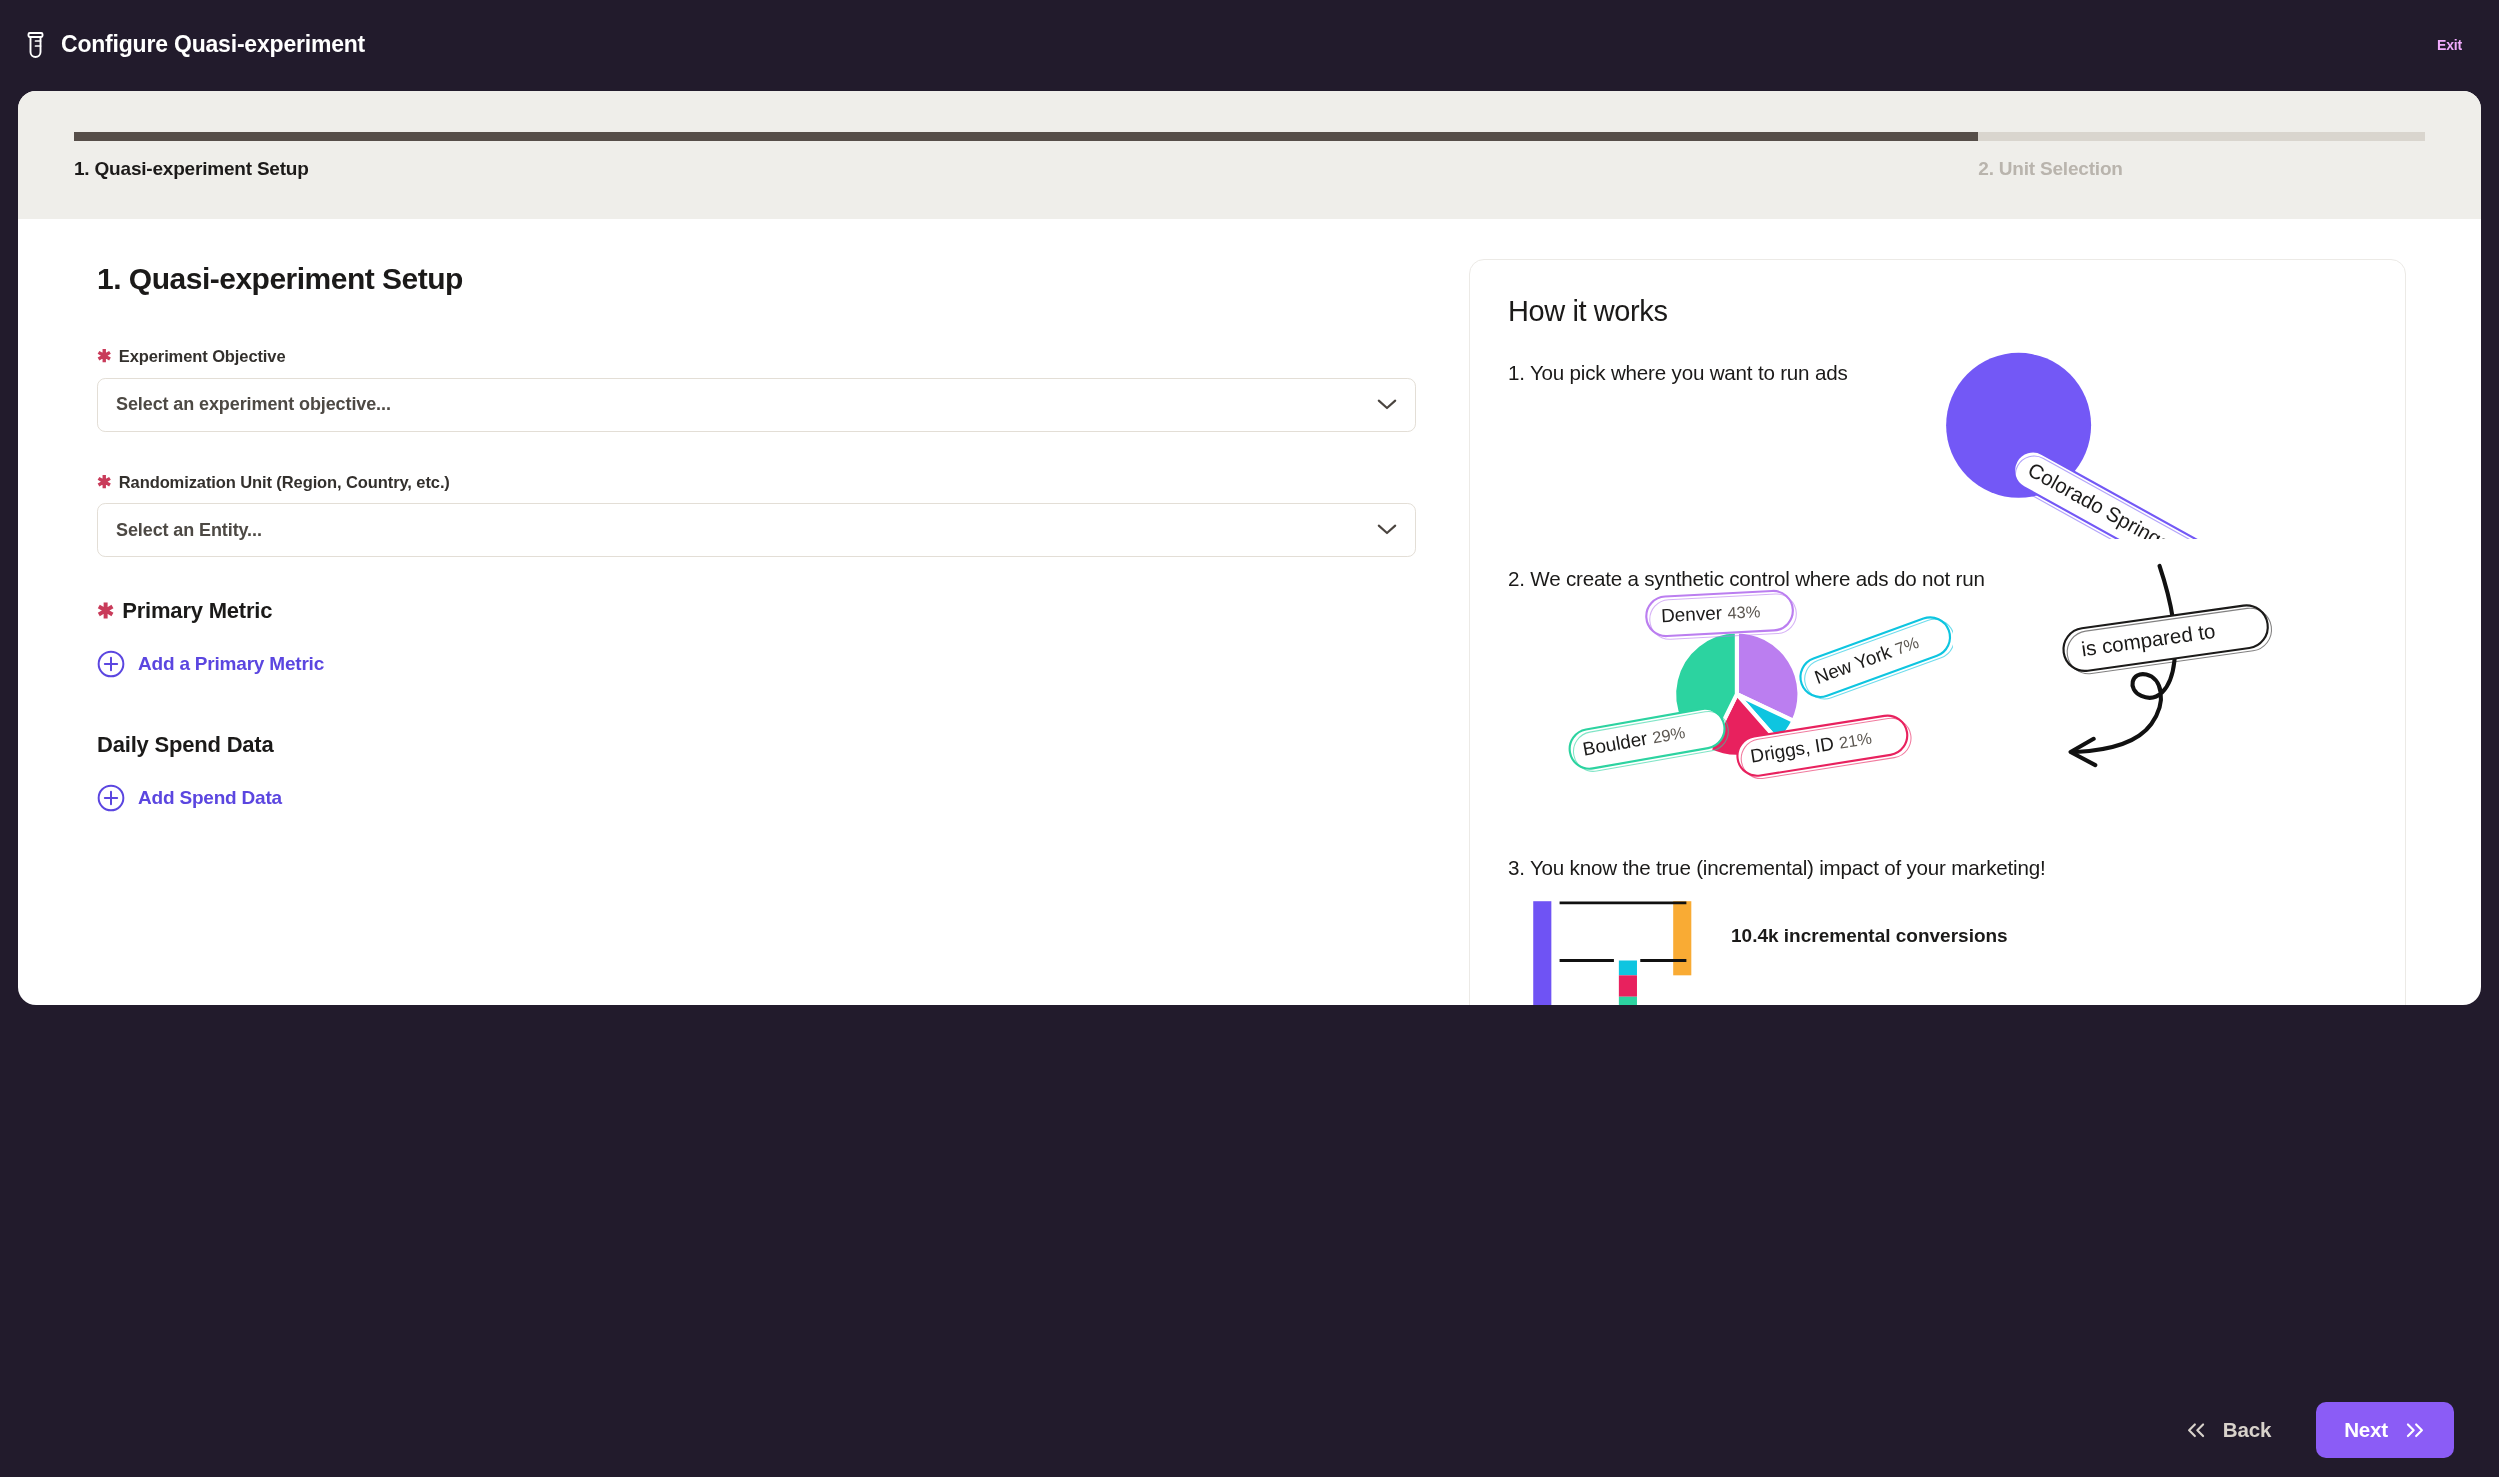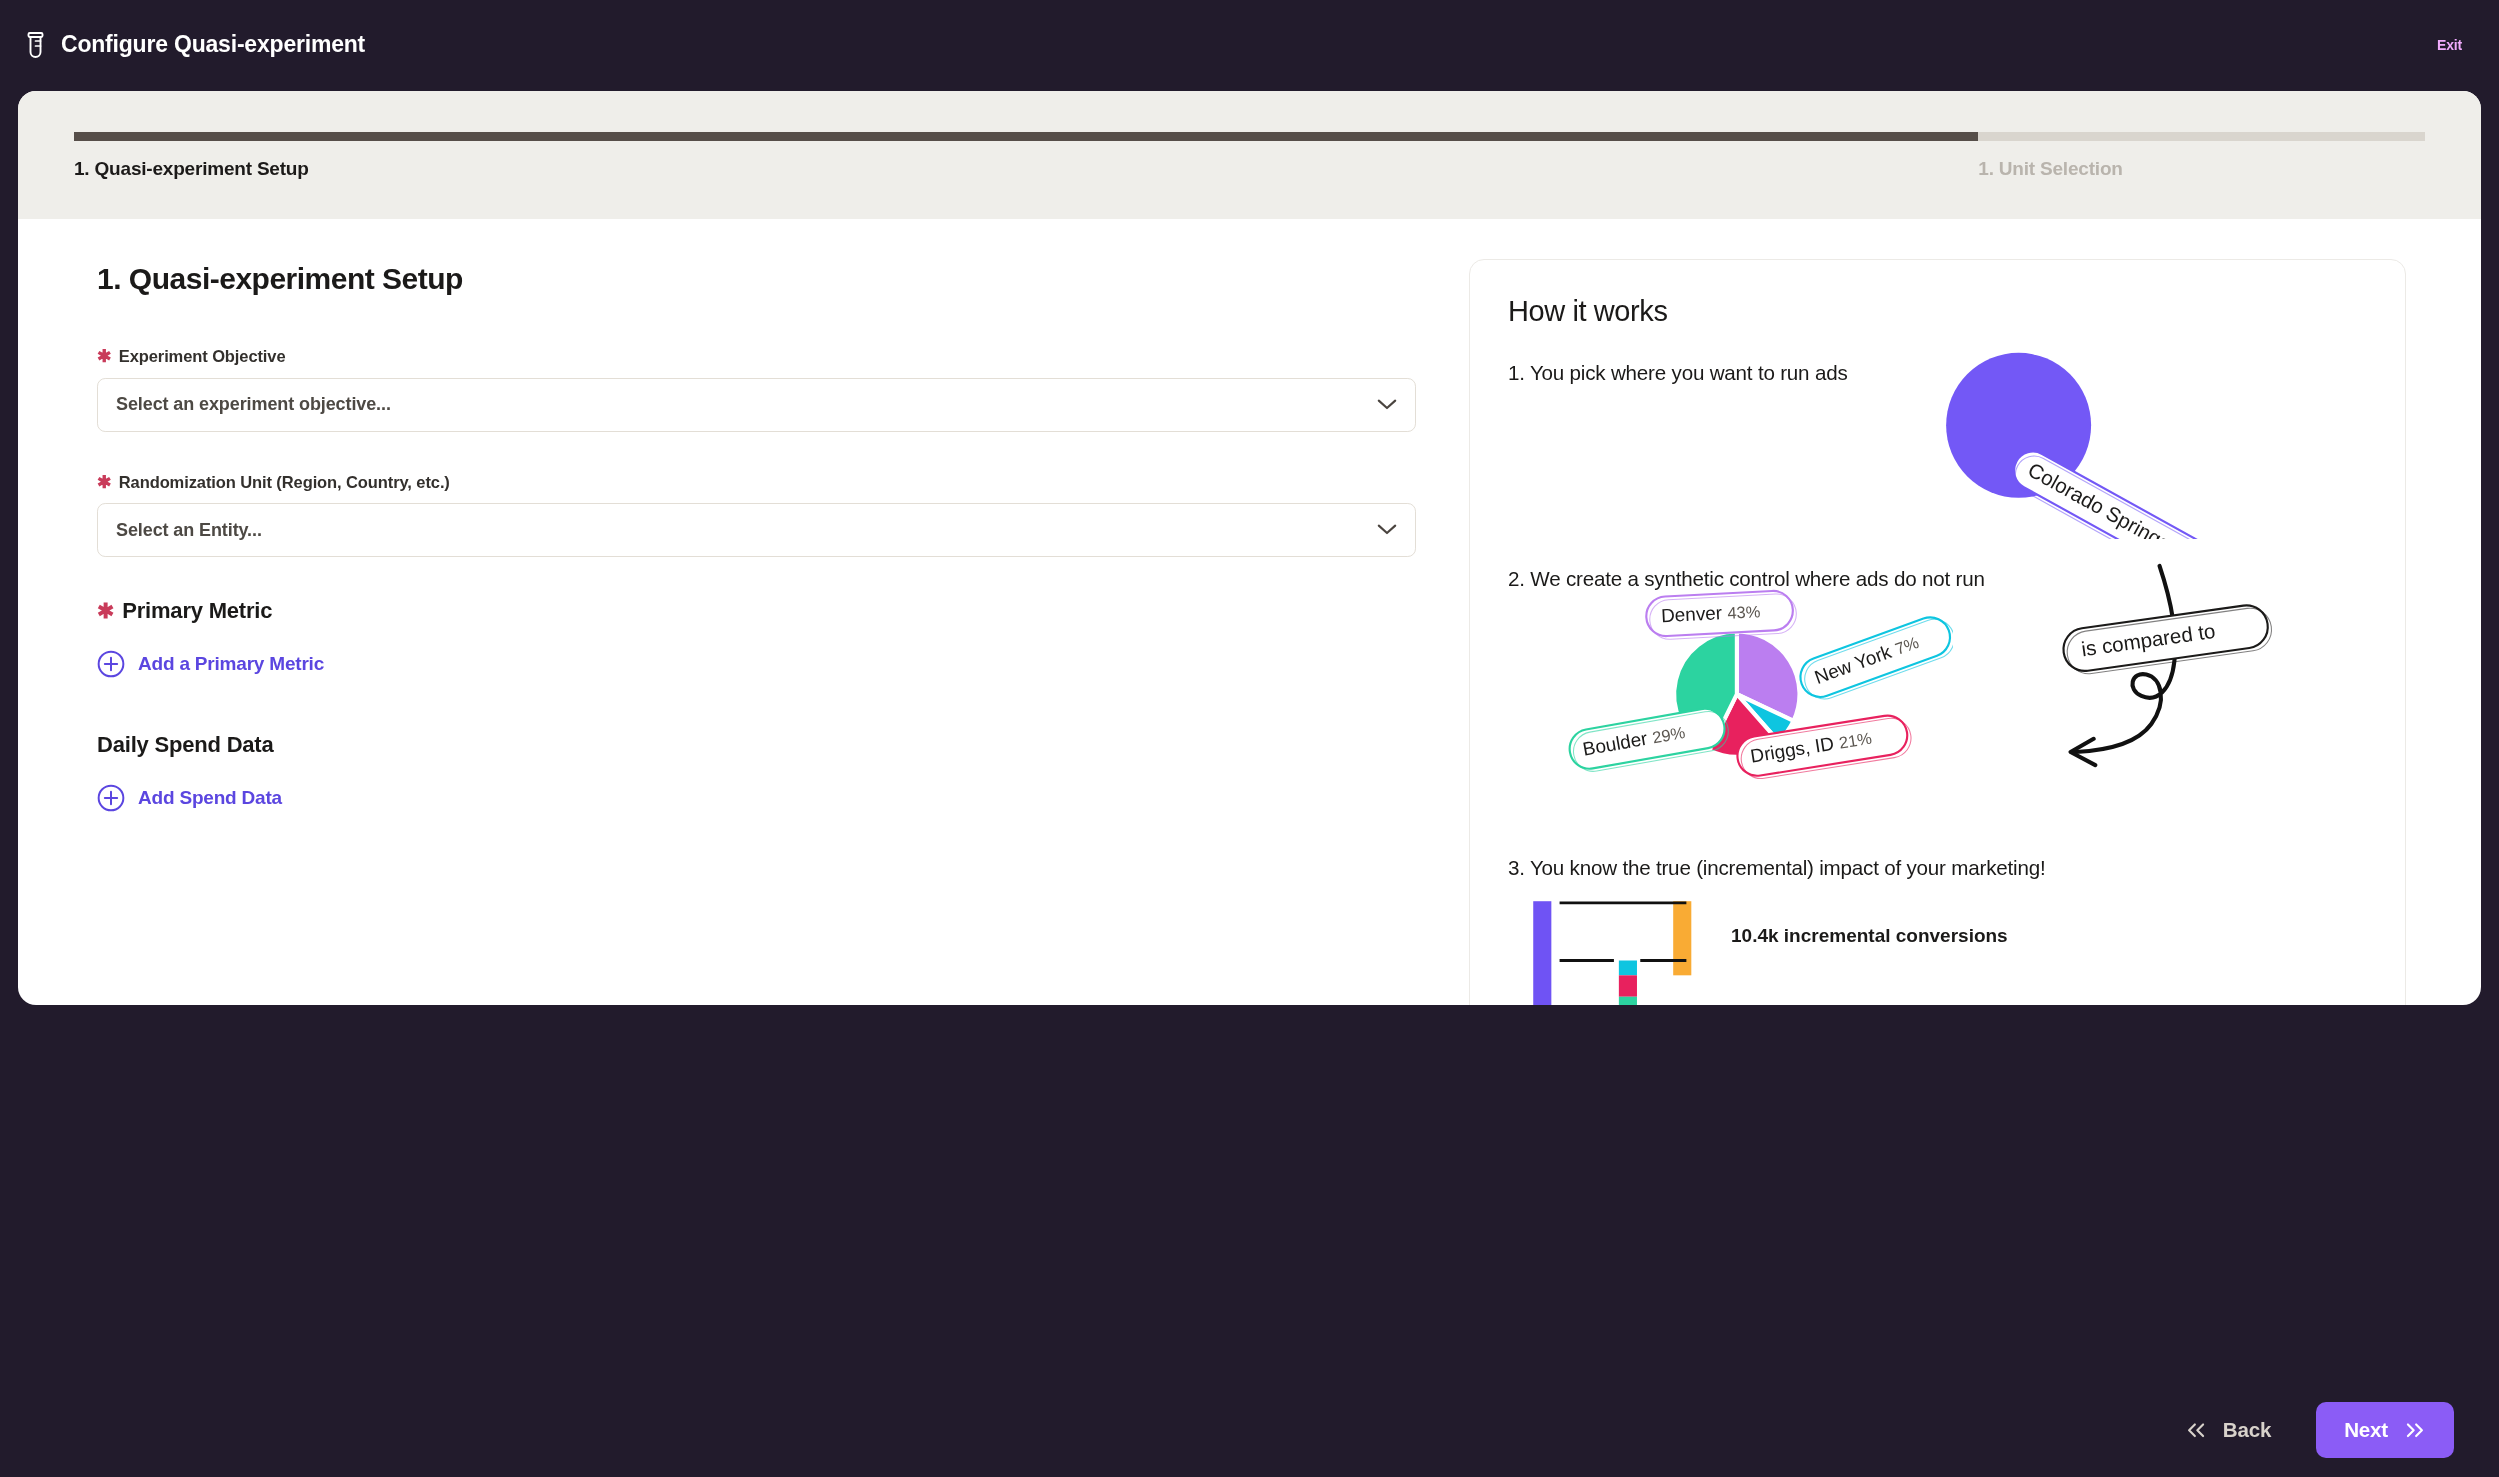--- a/index.html
+++ b/index.html
@@ -262,21 +262,21 @@
 </div>
 
 <div class="card">
 
   <div class="stepper">
     <div class="progress-track">
       <div class="progress-fill" id="progress-fill" style="width: 81%;"></div>
     </div>
     <div class="step-labels">
       <span class="step-label active">1. Quasi-experiment Setup</span>
-      <span class="step-label inactive">1. Unit Selection</span>
+      <span class="step-label inactive">2. Unit Selection</span>
     </div>
   </div>
 
   <div class="card-body">
 
     <div class="left-col">
       <div class="section-title">1. Quasi-experiment Setup</div>
 
       <div class="field-label">
         <span class="req-star">✱</span>

